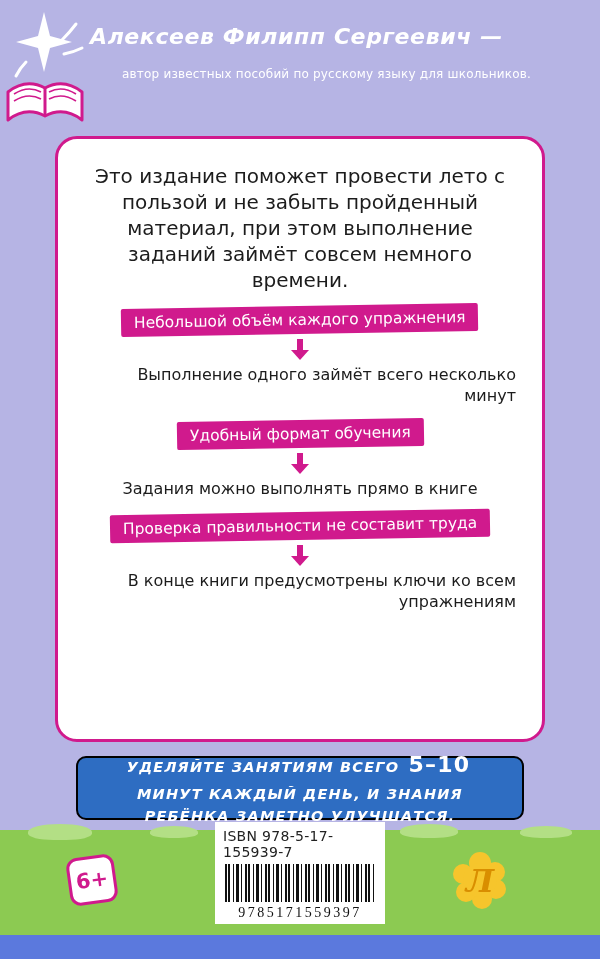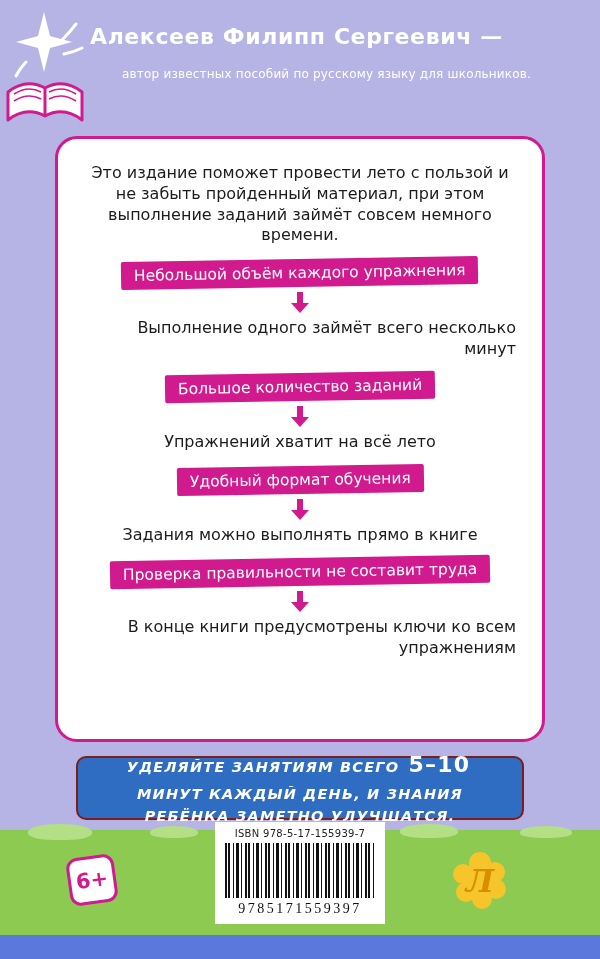--- a/index.html
+++ b/index.html
@@ -4,62 +4,62 @@
 <style>
   * { margin:0; padding:0; box-sizing:border-box; }
   html,body { width:600px; height:959px; }
   body { font-family:"DejaVu Sans", sans-serif; position:relative; overflow:hidden; }
   .page { position:absolute; inset:0; background:#b6b4e4; }
 
   
   .header { position:absolute; top:8px; left:0; width:600px; height:126px; }
   .book-icon { position:absolute; left:4px; top:2px; width:86px; height:122px; }
   .header-text { position:absolute; left:90px; top:16px; width:486px; color:#ffffff; }
-  .author { font-size:22px; font-weight:bold; letter-spacing:0.6px; }
+  .author { font-size:22px; font-weight:bold; font-style:italic; letter-spacing:0.6px; }
   .subtitle { margin-top:18px; padding-left:32px; font-size:12px; letter-spacing:0.2px; }
 
   
   .card { position:absolute; left:55px; top:136px; width:490px; height:606px;
           background:#ffffff; border:3px solid #d01a8d; border-radius:22px;
           padding:24px 26px; display:flex; flex-direction:column; align-items:center;
           gap:13px; text-align:center; color:#1c1c1c; overflow:hidden; }
-  .card p.intro { font-size:16px; line-height:1.3; }
+  .card p.intro { font-size:20px; line-height:1.3; }
   .feature { display:flex; flex-direction:column; align-items:center; gap:5px; }
   .badge { background:#d01a8d; color:#ffffff; font-size:15.5px; font-weight:500;
            padding:5px 13px; transform:rotate(-1deg); border-radius:2px; white-space:nowrap; }
   .down-arrow { position:relative; width:20px; height:21px; }
   .down-arrow .stem { position:absolute; left:7px; top:0; width:6px; height:12px; background:#d01a8d; }
   .down-arrow .head { position:absolute; left:1px; top:11px; width:0; height:0;
                       border-left:9px solid transparent; border-right:9px solid transparent;
                       border-top:10px solid #d01a8d; }
   .feature-desc { font-size:16px; line-height:1.3;text-align:right; }
 
   
   .banner { position:absolute; left:76px; top:756px; width:448px; height:64px;
-            background:#2e6dc2; border:2px solid #7f1d1d; border-radius:10px;
+            background:#2e6dc2; border:2px solid #000000; border-radius:10px;
             color:#ffffff; display:flex; align-items:center; justify-content:center;
             text-align:center; padding:4px 16px; font-weight:bold; font-size:14.5px;
             letter-spacing:1.2px; line-height:1.55; font-style:italic; }
   .banner .banner-line { display:inline; }
   .banner .big { font-size:22px; margin:0 3px; font-style:normal; }
 
   
   .grass { position:absolute; left:0; top:830px; width:600px; height:105px; background:#8cca52; }
   .tuft { position:absolute; background:#b3df85; border-radius:50% 50% 40% 40%; }
   .tuft.t1 { left:28px;  top:-6px; width:64px; height:16px; }
   .tuft.t2 { left:150px; top:-4px; width:48px; height:12px; }
   .tuft.t3 { left:400px; top:-6px; width:58px; height:14px; }
   .tuft.t4 { left:520px; top:-4px; width:52px; height:12px; }
   .tuft.t5 { left:250px; top:46px; width:70px; height:16px; }
   .bottom-strip { position:absolute; left:0; top:935px; width:600px; height:24px; background:#5b79dd; }
 
   .barcode-box { position:absolute; left:215px; top:822px; width:170px; height:102px;
                  background:#ffffff; display:flex; flex-direction:column; align-items:center;
                  padding:6px 8px 3px; }
-  .isbn { font-size:10px; color:#222222; letter-spacing:0.3px; }
+  .isbn { font-size:14px; color:#222222; letter-spacing:0.3px; }
   .barcode { margin-top:4px; width:150px; height:55px;
              background:repeating-linear-gradient(90deg,
                #111 0 2px, #fff 2px 3px, #111 3px 5px, #fff 5px 8px,
                #111 8px 9px, #fff 9px 11px, #111 11px 14px, #fff 14px 16px,
                #111 16px 17px, #fff 17px 20px); }
   .digits { margin-top:3px; font-size:14px; letter-spacing:2.5px; color:#111111;
             font-family:Liberation Serif, serif; }
 
   .age-badge { position:absolute; left:68px; top:856px; width:48px; height:48px;
                background:#ffffff; border:3px solid #d01a8d; border-radius:11px;
@@ -99,28 +99,20 @@
 
     <div class="feature">
       <span class="badge">Небольшой объём каждого упражнения</span>
       <span class="down-arrow">
           <span class="stem"></span>
           <span class="head"></span>
         </span>
       <p class="feature-desc">Выполнение одного займёт всего несколько минут</p>
     </div>
 
-    <div class="feature">
-      <span class="badge">Большое количество заданий</span>
-      <span class="down-arrow">
-          <span class="stem"></span>
-          <span class="head"></span>
-        </span>
-      <p class="feature-desc">Упражнений хватит на всё лето</p>
-    </div>
 
     <div class="feature">
       <span class="badge">Удобный формат обучения</span>
       <span class="down-arrow">
           <span class="stem"></span>
           <span class="head"></span>
         </span>
       <p class="feature-desc">Задания можно выполнять прямо в книге</p>
     </div>
 

